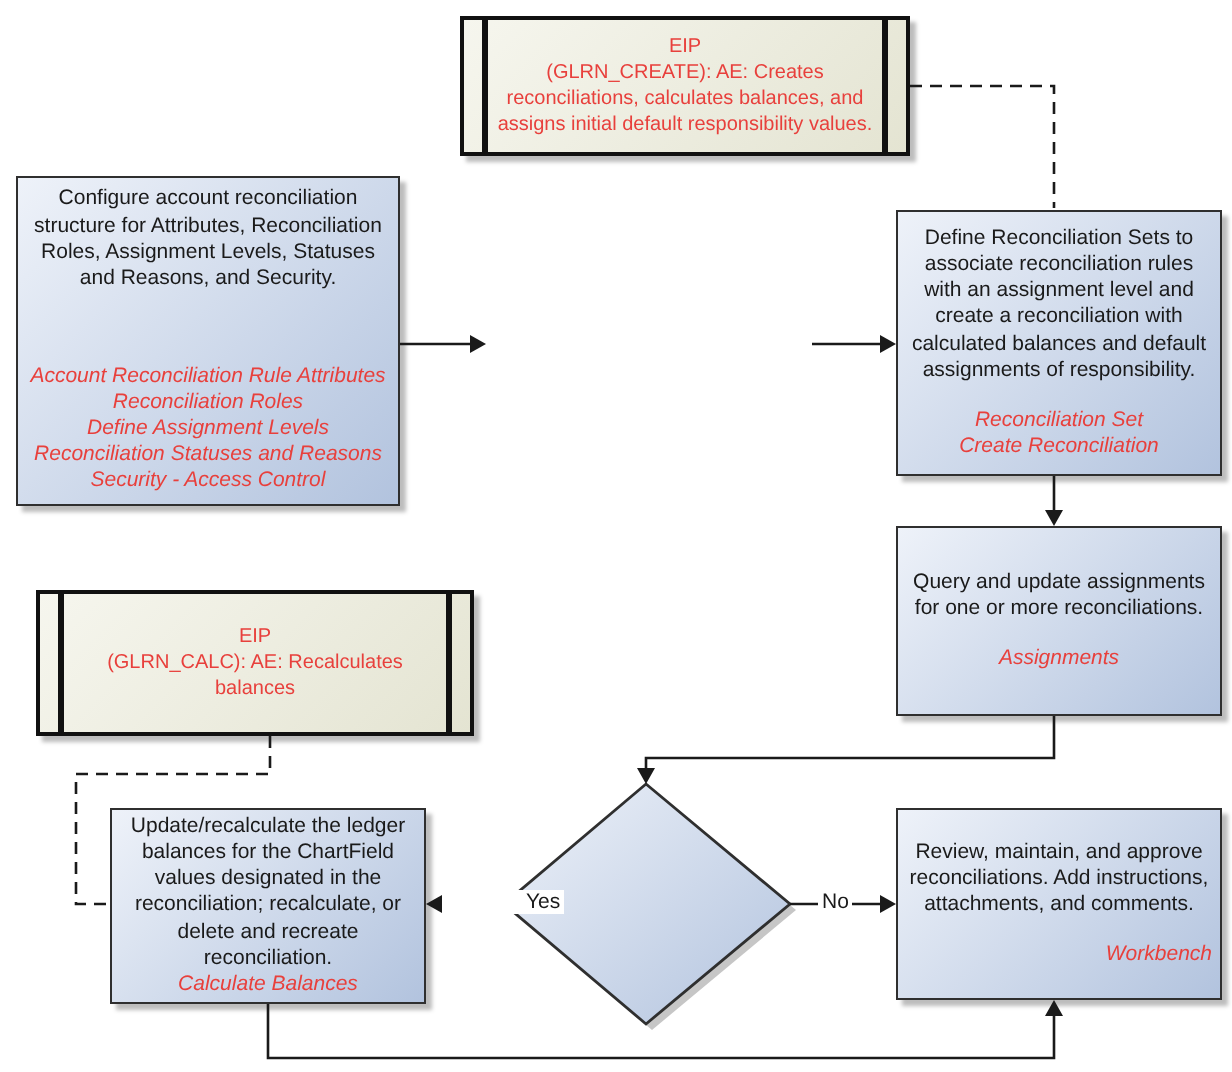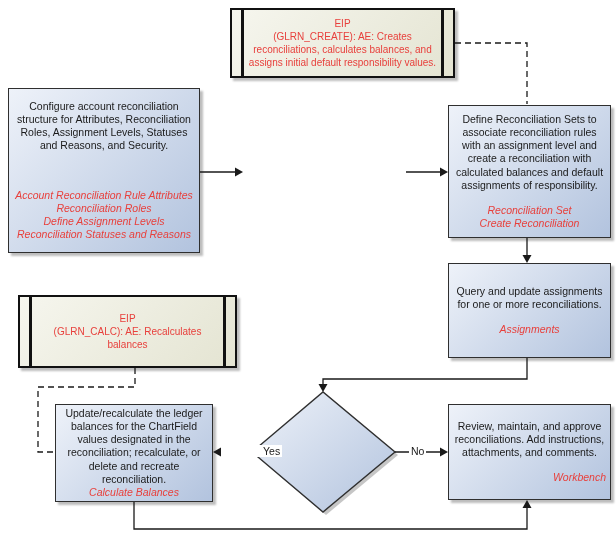--- a/index.html
+++ b/index.html
@@ -68,20 +68,21 @@
     <div>(GLRN_CREATE): AE: Creates reconciliations, calculates balances, and assigns initial  default responsibility values.</div>
   </div>
 
   <div class="bluebox" id="configure-box">
     <div>Configure account reconciliation structure for Attributes, Reconciliation Roles, Assignment Levels, Statuses and Reasons, and Security.</div>
     <div class="links">
       <span>Account Reconciliation Rule Attributes</span>
       <span>Reconciliation Roles</span>
       <span>Define Assignment Levels</span>
       <span>Reconciliation Statuses and Reasons</span>
+      <span>Security - Access Control</span>
     </div>
   </div>
 
 
   <div class="bluebox" id="sets-box">
     <div>Define Reconciliation Sets to associate reconciliation rules with an assignment level and create a reconciliation with calculated balances and default assignments of responsibility.</div>
     <div class="links">
       <span>Reconciliation Set</span>
       <span>Create Reconciliation</span>
     </div>

